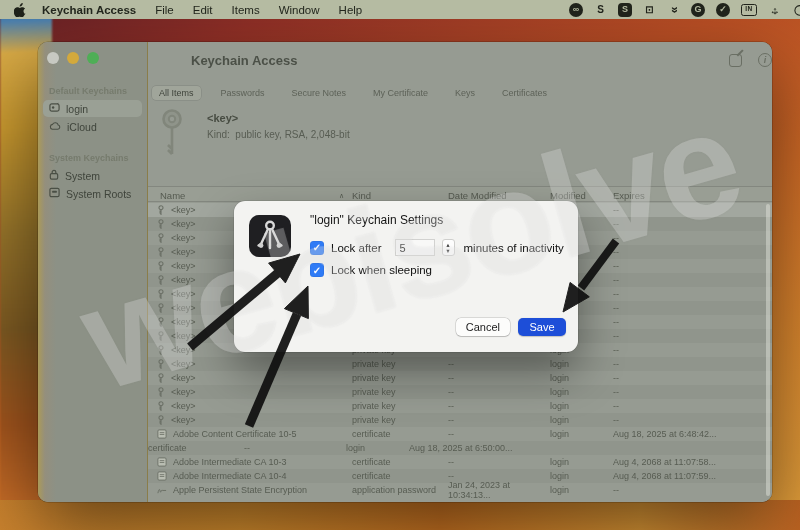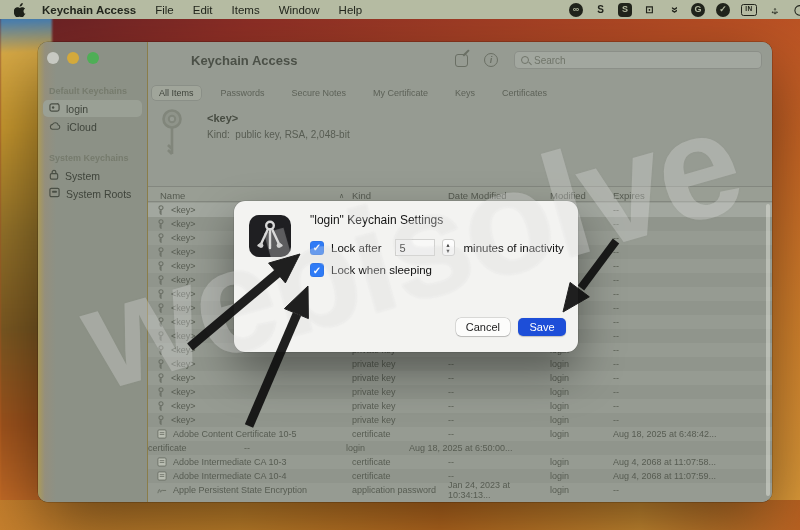--- a/index.html
+++ b/index.html
@@ -189,24 +189,20 @@
         </div>
     </div>
 
     <div class="main">
       <div class="mtitle">
         <span class="win-title">Keychain Access</span>
         <div class="tool-icons">
           <span class="ti-edit"></span>
           <span class="ti-info">i</span>
         </div>
-        <div class="search">
-          <span class="mag"></span>
-          <span class="search-ph">Search</span>
-        </div>
       </div>
 
       <div class="tabsbar" id="tabsbar">
           <span class="tab sel">All Items</span>
           <span class="tab">Passwords</span>
           <span class="tab">Secure Notes</span>
           <span class="tab">My Certificate</span>
           <span class="tab">Keys</span>
           <span class="tab">Certificates</span>
         </div>

